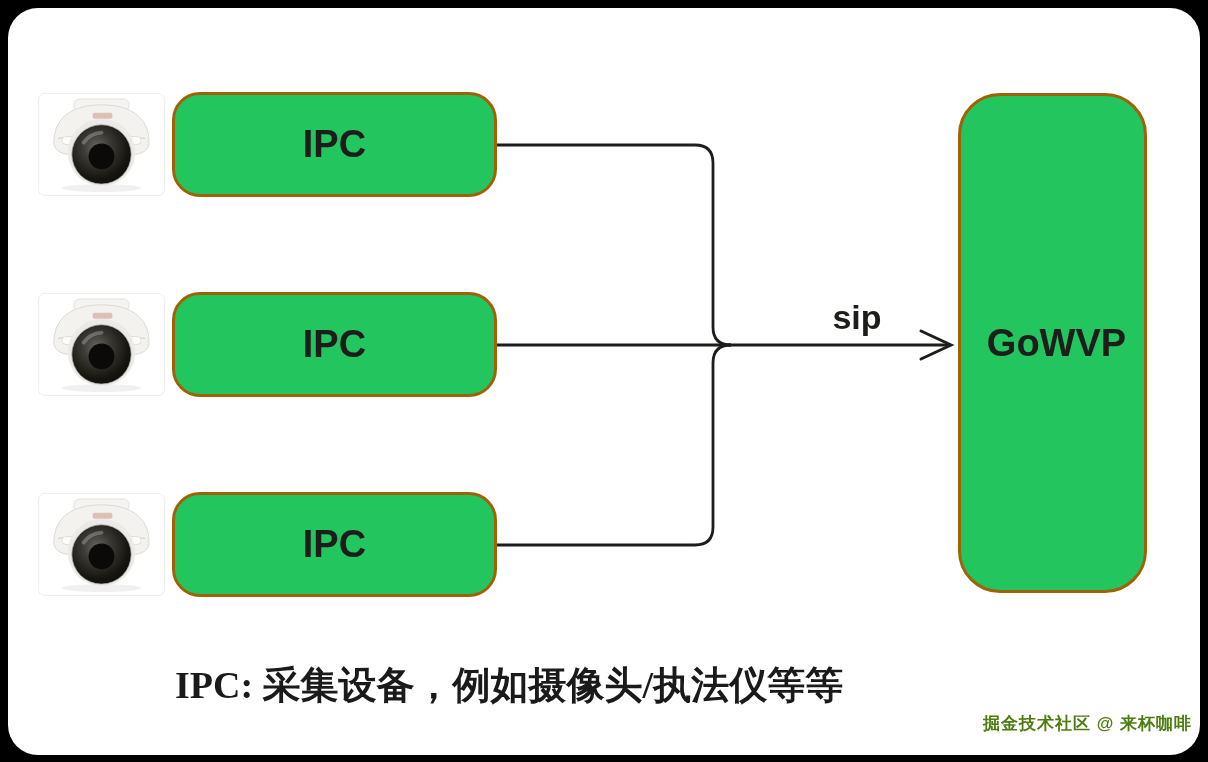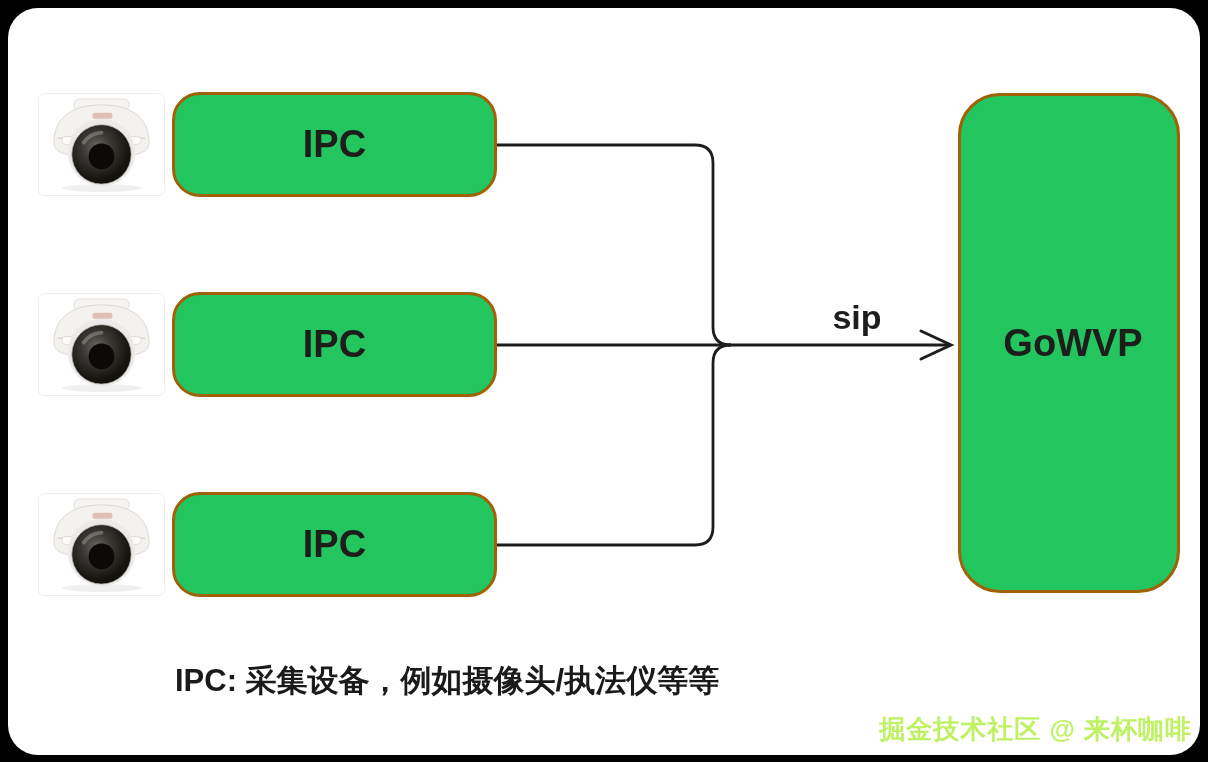--- a/index.html
+++ b/index.html
@@ -13,36 +13,36 @@
   }
   .node{
     position:absolute;display:flex;align-items:center;justify-content:center;
     border:3px solid #a16207;background:#22c55e;box-sizing:border-box;
     color:#1d1d1b;font-weight:600;
   }
   .ipc-box{
     left:172px;width:325px;height:105px;border-radius:28px;font-size:38px;
   }
   .server-box{
-    left:958px;top:93px;width:222px;height:500px;border-radius:42px;
+    left:958px;top:93px;width:189px;height:500px;border-radius:42px;
     flex-direction:column;font-size:38px;line-height:50px;text-align:center;padding-left:8px;
   }
   .camera{position:absolute;left:38px;width:127px;height:103px;}
   .connectors{position:absolute;left:0;top:0;pointer-events:none;}
   .sip-label{
     position:absolute;left:812px;top:298px;width:90px;text-align:center;
     font-size:34px;font-weight:600;color:#1d1d1b;
   }
   .caption{
     position:absolute;left:175px;top:660px;width:760px;
-    font-size:31px;font-weight:600;color:#1a1a1a;white-space:nowrap;
+    font-size:38px;font-weight:600;color:#1a1a1a;white-space:nowrap;font-family:Liberation Serif, serif;
   }
   .watermark{
     position:absolute;right:16px;top:712px;
-    font-size:26px;font-weight:bold;color:#bef264;letter-spacing:1px;
+    font-size:17px;font-weight:bold;color:#4d7c0f;letter-spacing:1px;
     text-shadow:2px 2px 0 #ffffff,1px 1px 0 #ffffff;white-space:nowrap;
   }
 </style>
 </head>
 <body>
 
 <div id="page">
   <div class="canvas"></div>
 
   <svg width="0" height="0" style="position:absolute" aria-hidden="true">

